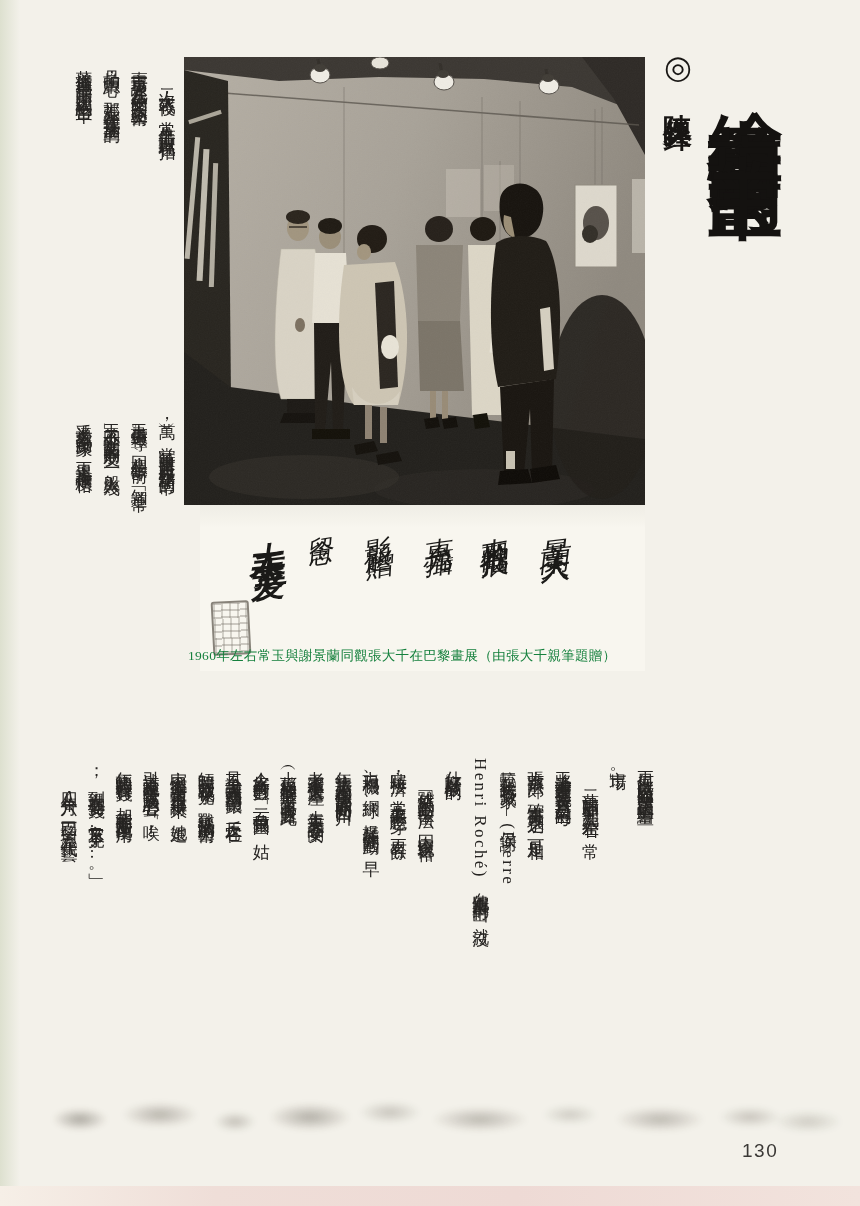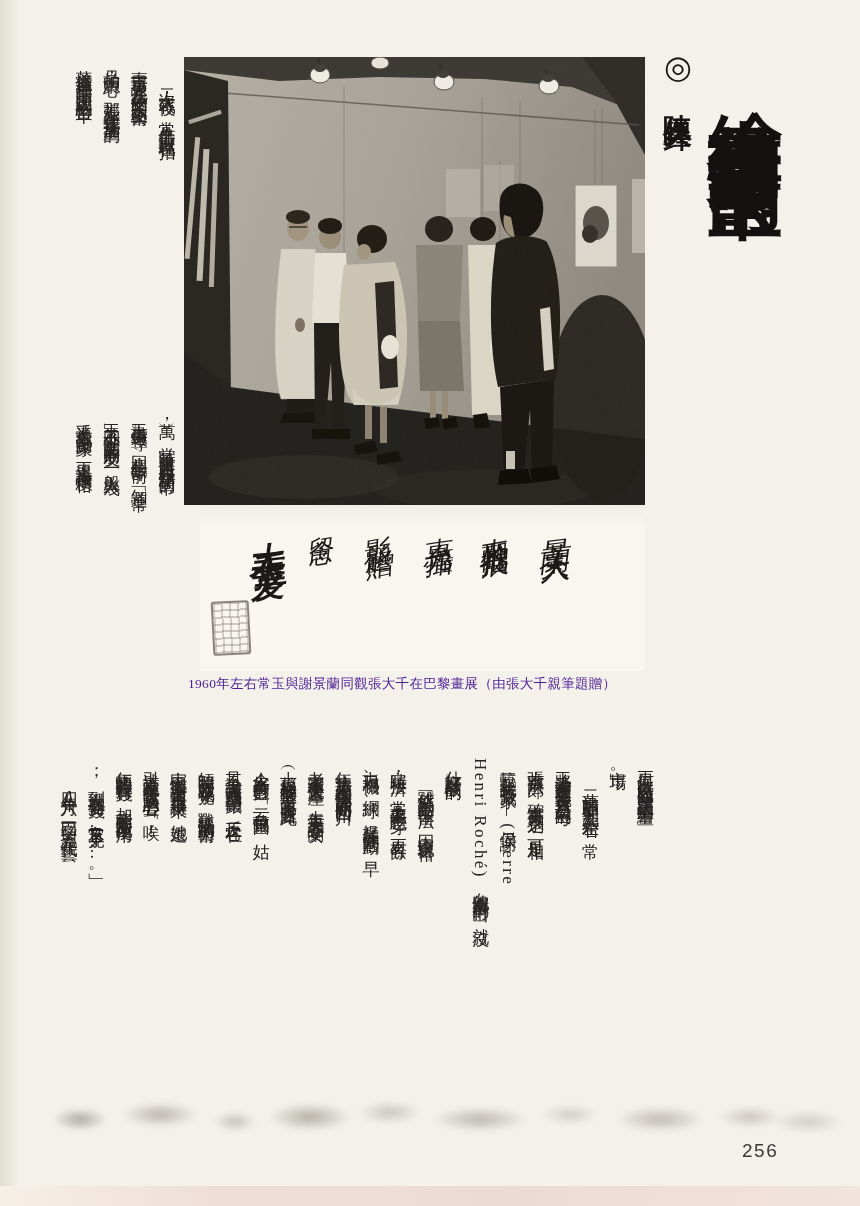--- a/index.html
+++ b/index.html
@@ -57,22 +57,22 @@
   .cg4{font-size:28px;letter-spacing:7px;transform:rotate(-11deg);margin-top:8px;}
   .cg5{font-size:26px;letter-spacing:4px;transform:rotate(-9deg);margin-top:2px;}
   .cg6{font-size:34px;letter-spacing:8px;transform:rotate(-6deg);margin-top:8px;font-weight:600;}
   .seal{position:absolute;left:12px;top:96px;width:34px;height:50px;
     border:2px solid #6d675e;border-radius:3px;
     background:
       repeating-linear-gradient(0deg,rgba(90,84,74,.35) 0 2px,transparent 2px 7px),
       repeating-linear-gradient(90deg,rgba(90,84,74,.3) 0 2px,transparent 2px 8px);
     opacity:.8;transform:rotate(-3deg);}
   
-  .caption{position:absolute;left:188px;top:675px;width:458px;
-    font-size:13.5px;letter-spacing:.3px;color:#4c1d95;}
+  .caption{position:absolute;left:188px;top:647px;width:458px;
+    font-size:13.5px;letter-spacing:.3px;color:#15803d;}
   
   .body-block{position:absolute;left:55px;top:758px;width:604px;height:340px;
     font-size:17px;line-height:27.45px;letter-spacing:2.4px;}
   
   .page-number{position:absolute;left:742px;top:1140px;font-size:19px;
     letter-spacing:1.5px;color:#3b3936;font-family:"Liberation Sans","DejaVu Sans",sans-serif;}
 </style>
 </head>
 <body>
 
@@ -274,16 +274,16 @@
     <p>短時間內就被花光了。戰後抵法的藝術</p>
     <p>家中惟有謝女士與常玉最談得來，她還</p>
     <p>引述畫家晚年曾吐露過的心聲：「唉！</p>
     <p>年輕的時候有錢，却未能善加支配使用</p>
     <p>；到現在需要錢，它又不見了……」。</p>
     <p>　八四年六月，巴黎一項「五〇年代藝</p>
   </div>
 
   <div class="print-smudge"></div>
 
-  <div class="page-number">256</div>
+  <div class="page-number">130</div>
 
   <div class="bottom-edge-strip"></div>
 </div>
 
 </body></html>

